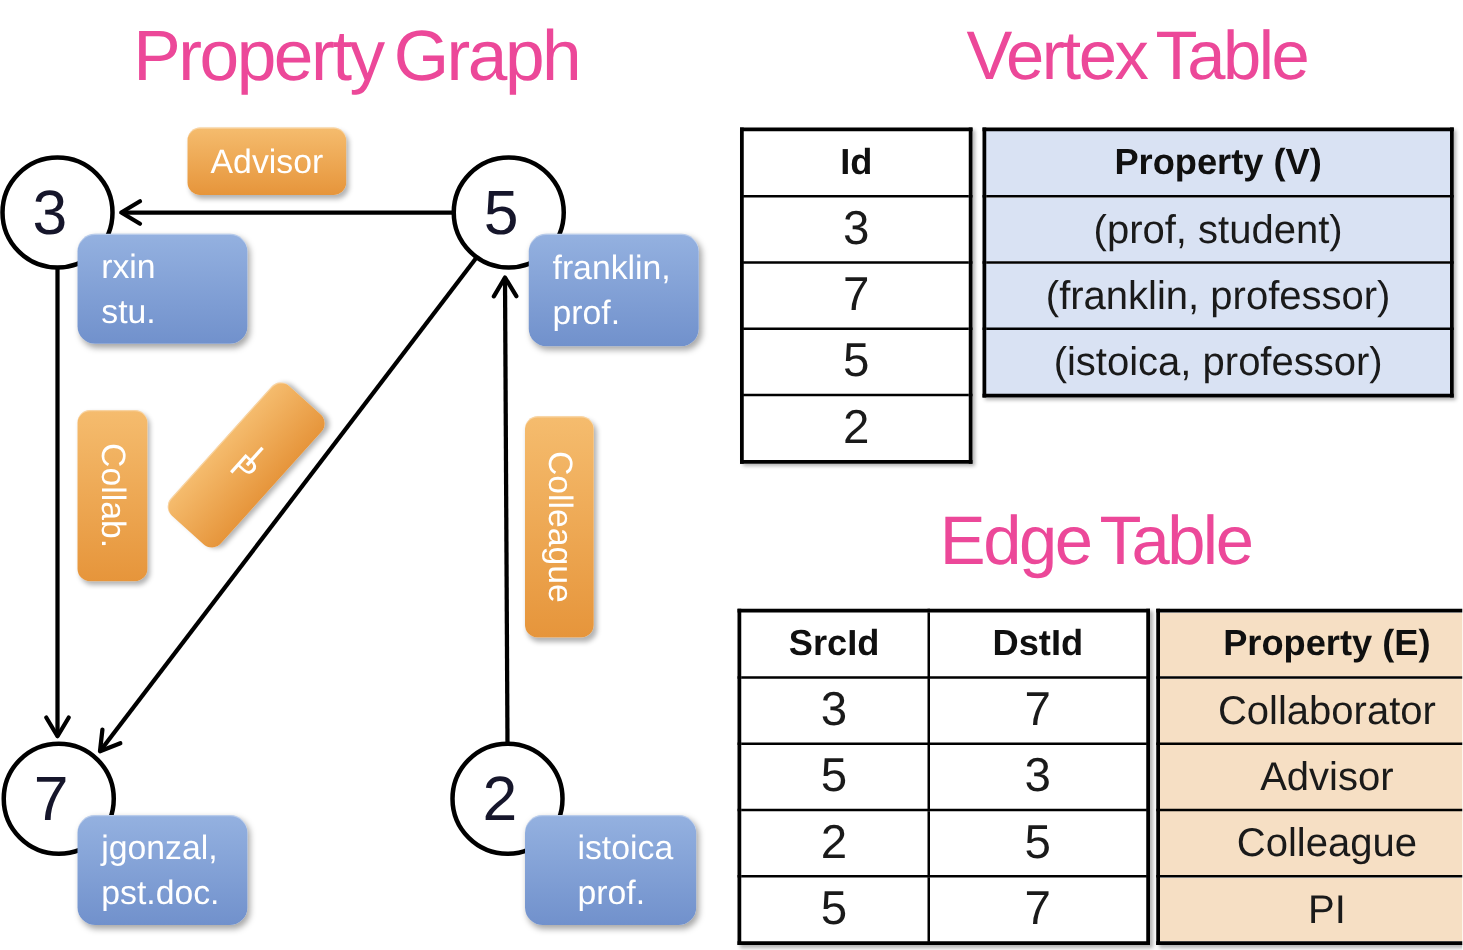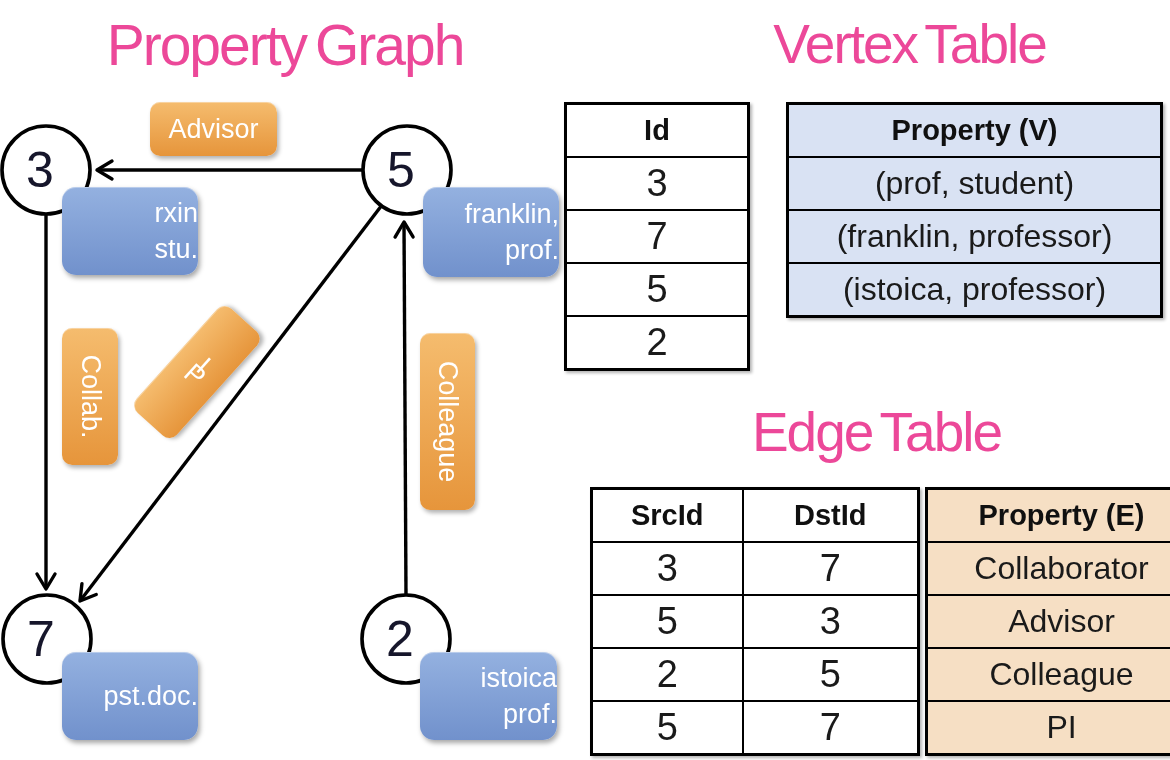--- a/index.html
+++ b/index.html
@@ -22,21 +22,21 @@
     position:absolute;transform:translate(calc(-50% - 6px),-50%);
     font-size:50px;font-weight:300;color:#16162b;
   }
   
   .vbox{
     position:absolute;border-radius:14px;color:#ffffff;
     background:linear-gradient(180deg,#94B1E0 0%,#7191CC 100%);
     box-shadow:2px 3px 5px rgba(0,0,0,0.35), inset 0 1px 0 rgba(255,255,255,0.35);
     font-size:27px;font-weight:300;line-height:36px;
     display:flex;flex-direction:column;justify-content:center;
-    padding-left:19px;box-sizing:border-box;text-align:right;
+    padding-left:19px;box-sizing:border-box;
   }
   
   .elabel{
     position:absolute;border-radius:10px;color:#ffffff;
     background:linear-gradient(180deg,#F5BC6E 0%,#E6953B 100%);
     box-shadow:2px 3px 4px rgba(0,0,0,0.3), inset 0 1px 0 rgba(255,255,255,0.35);
     display:flex;align-items:center;justify-content:center;
     font-size:27px;font-weight:300;box-sizing:border-box;
   }
   .elabel .vtext{transform:rotate(90deg);white-space:nowrap;}
@@ -89,41 +89,42 @@
 
   <div class="vbox" style="left:62px;top:187px;width:136px;height:88px;">
     <span>rxin</span>
     <span>stu.</span>
   </div>
   <div class="vbox" style="left:423px;top:187px;width:136px;height:90px;">
     <span>franklin,</span>
     <span>prof.</span>
   </div>
   <div class="vbox" style="left:62px;top:652px;width:136px;height:88px;">
+    <span>jgonzal,</span>
     <span>pst.doc.</span>
   </div>
   <div class="vbox" style="left:420px;top:652px;width:137px;height:88px;padding-left:42px;">
     <span>istoica</span>
     <span>prof.</span>
   </div>
 
   <div class="elabel" style="left:150px;top:102px;width:127px;height:54px;">
     <span>Advisor</span>
   </div>
   <div class="elabel" style="left:62px;top:328px;width:56px;height:137px;">
     <span class="vtext">Collab.</span>
   </div>
   <div id="pi-label" class="elabel" style="left:127px;top:345px;width:140px;height:54px;">
     <span><span class="rl">P</span><span class="rl">I</span></span>
   </div>
   <div class="elabel" style="left:420px;top:333px;width:55px;height:177px;">
     <span class="vtext">Colleague</span>
   </div>
 
-  <table class="tbl" style="left:564px;top:102px;width:186px;">
+  <table class="tbl" style="left:592px;top:102px;width:186px;">
     <thead>
         <tr>
           <th>Id</th>
         </tr>
       </thead>
     <tbody>
       <tr>
           <td class="num">3</td>
         </tr>
       <tr>

